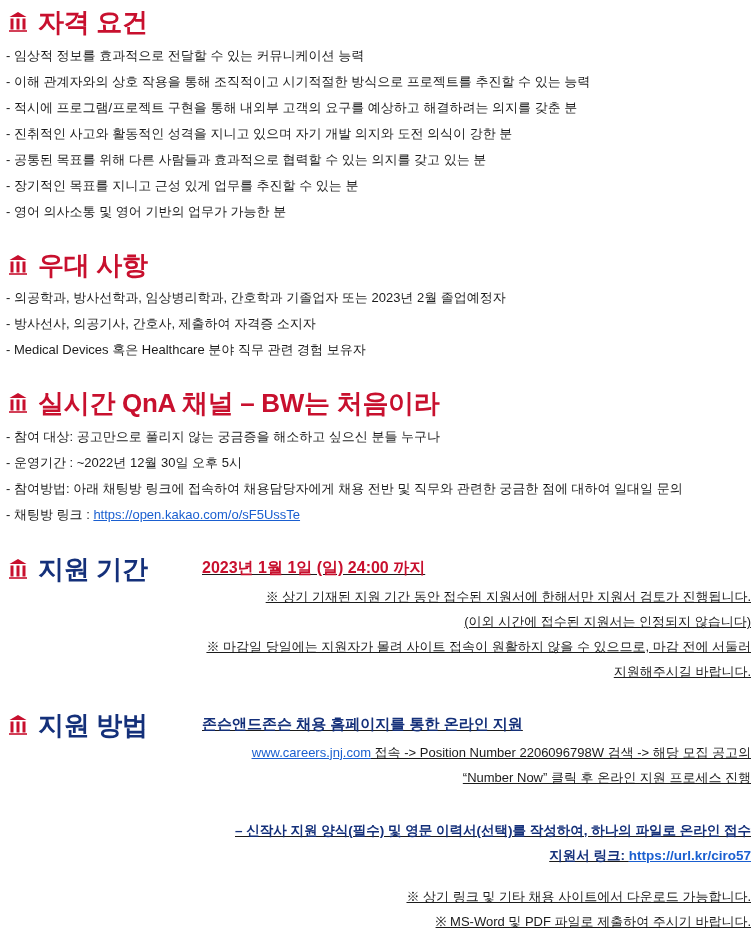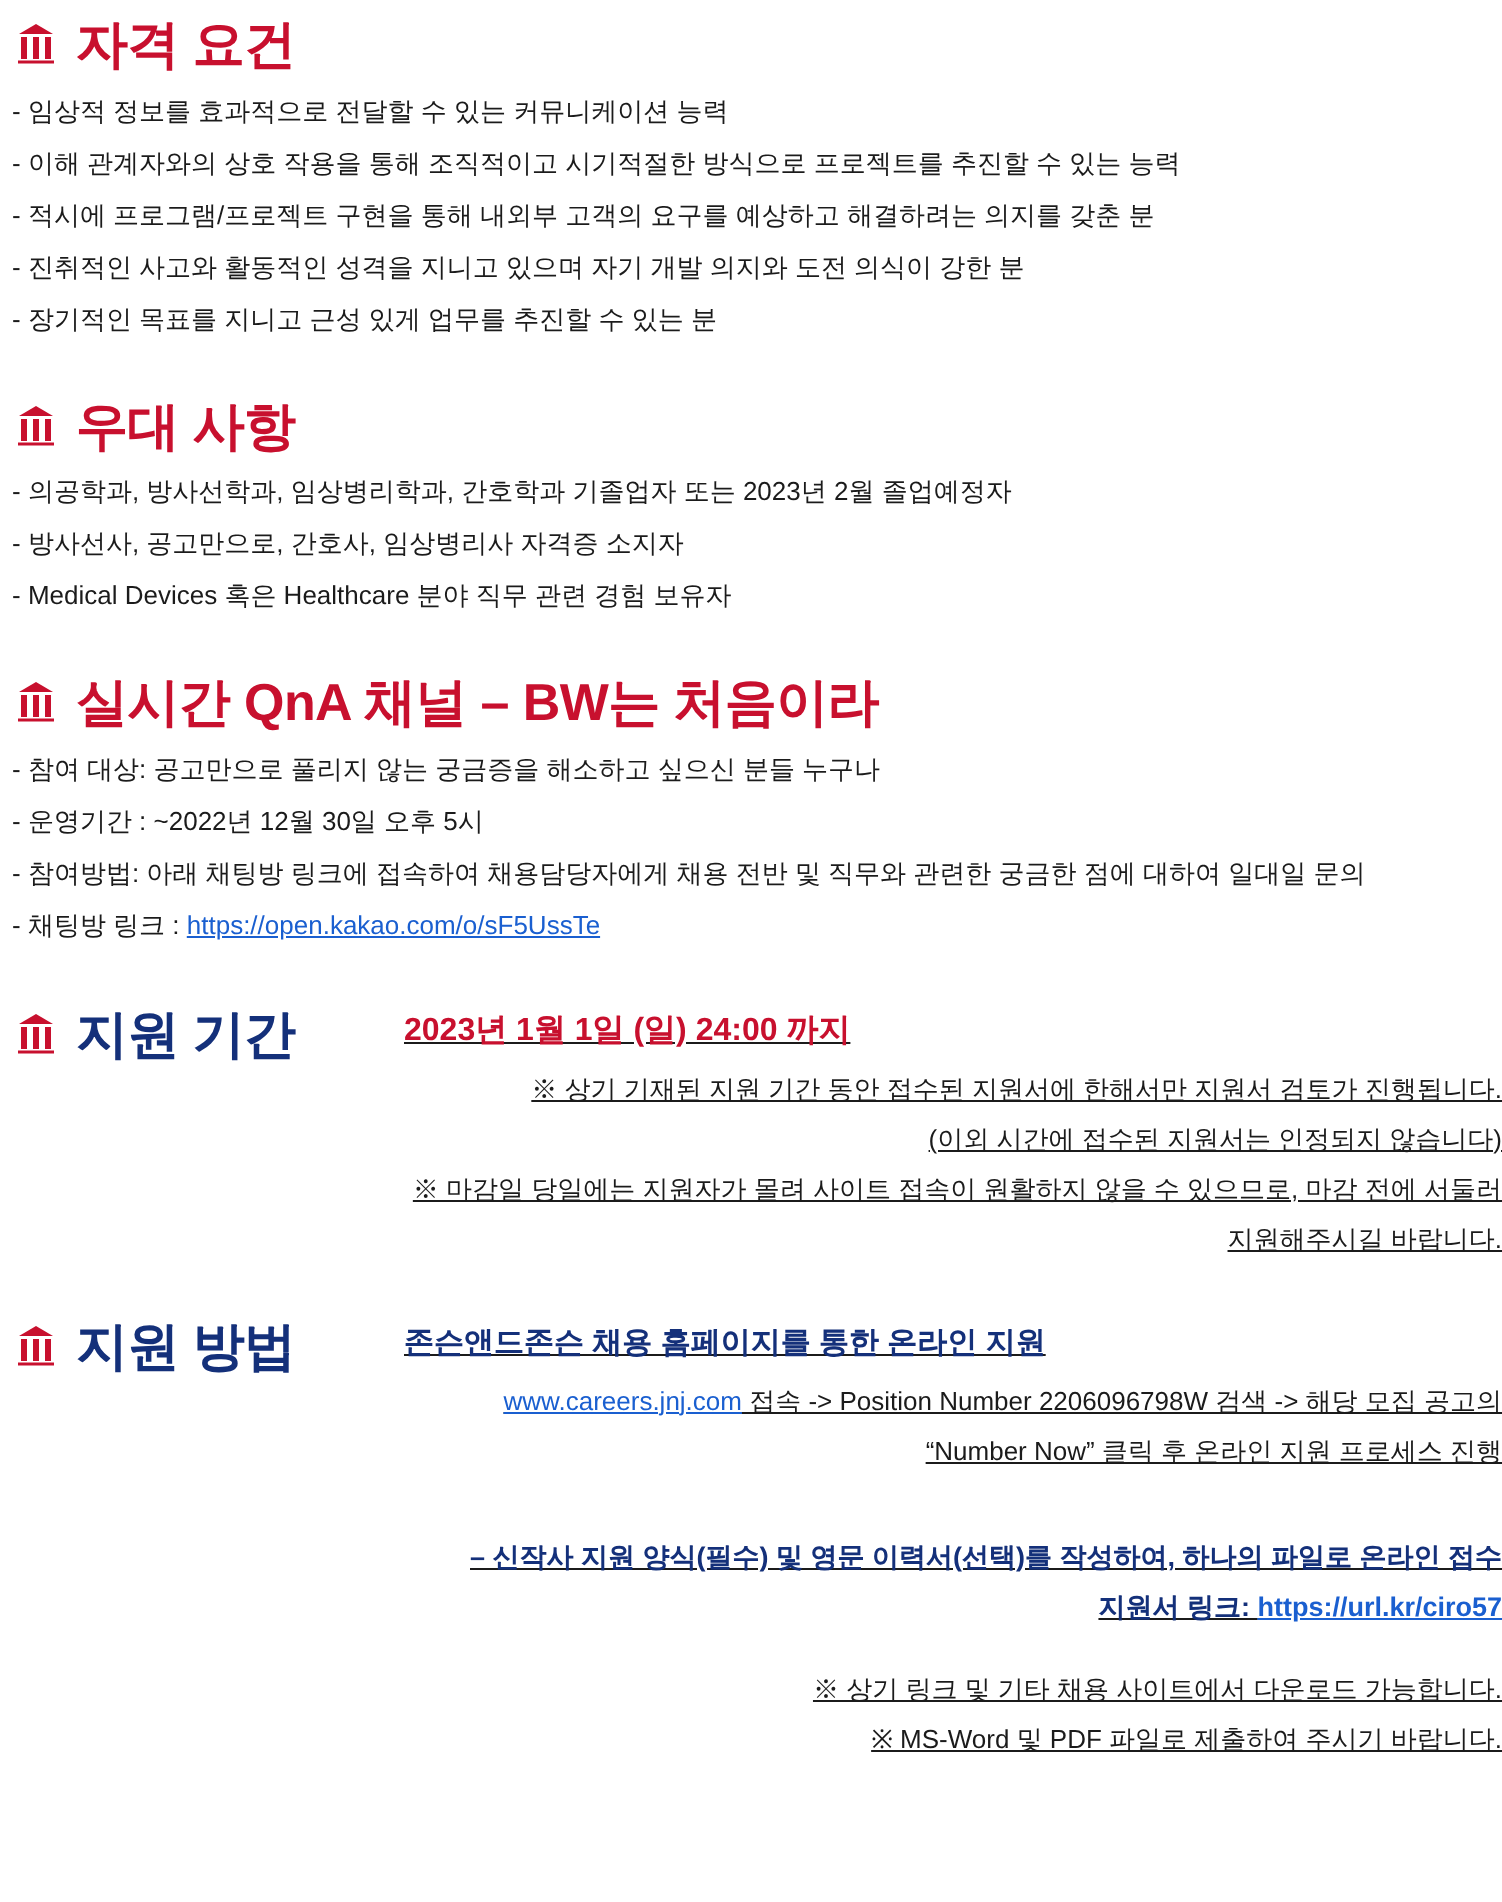--- a/index.html
+++ b/index.html
@@ -133,40 +133,42 @@
         <rect x="16.5" y="8.5" width="3" height="11" fill="#c8102e"></rect>
       </svg>
     </span>
     <span class="head-text">자격 요건</span>
   </div>
   <ul class="bullets">
     <li>- 임상적 정보를 효과적으로 전달할 수 있는 커뮤니케이션 능력</li>
     <li>- 이해 관계자와의 상호 작용을 통해 조직적이고 시기적절한 방식으로 프로젝트를 추진할 수 있는 능력</li>
     <li>- 적시에 프로그램/프로젝트 구현을 통해 내외부 고객의 요구를 예상하고 해결하려는 의지를 갖춘 분</li>
     <li>- 진취적인 사고와 활동적인 성격을 지니고 있으며 자기 개발 의지와 도전 의식이 강한 분</li>
+    <li>- 공통된 목표를 위해 다른 사람들과 효과적으로 협력할 수 있는 의지를 갖고 있는 분</li>
     <li>- 장기적인 목표를 지니고 근성 있게 업무를 추진할 수 있는 분</li>
+    <li>- 영어 의사소통 및 영어 기반의 업무가 가능한 분</li>
   </ul>
 
   <div class="block-gap"></div>
 
   <div class="section-head">
     <span class="head-icon">
       <svg width="24" height="24" viewBox="0 0 24 24">
         <path d="M3 21h18" stroke="#c8102e" stroke-width="1.6" fill="none"></path>
         <path d="M12 2 L3.5 7 L20.5 7 Z" fill="#c8102e"></path>
         <rect x="4.5" y="8.5" width="3" height="11" fill="#c8102e"></rect>
         <rect x="10.5" y="8.5" width="3" height="11" fill="#c8102e"></rect>
         <rect x="16.5" y="8.5" width="3" height="11" fill="#c8102e"></rect>
       </svg>
     </span>
     <span class="head-text">우대 사항</span>
   </div>
   <ul class="bullets">
     <li>- 의공학과, 방사선학과, 임상병리학과, 간호학과 기졸업자 또는 2023년 2월 졸업예정자</li>
-    <li>- 방사선사, 공고만으로, 간호사, 임상병리사 자격증 소지자</li>
+    <li>- 방사선사, 의공기사, 간호사, 제출하여 자격증 소지자</li>
     <li>- Medical Devices 혹은 Healthcare 분야 직무 관련 경험 보유자</li>
   </ul>
 
   <div class="block-gap"></div>
 
   <div class="section-head">
     <span class="head-icon">
       <svg width="24" height="24" viewBox="0 0 24 24">
         <path d="M3 21h18" stroke="#c8102e" stroke-width="1.6" fill="none"></path>
         <path d="M12 2 L3.5 7 L20.5 7 Z" fill="#c8102e"></path>

